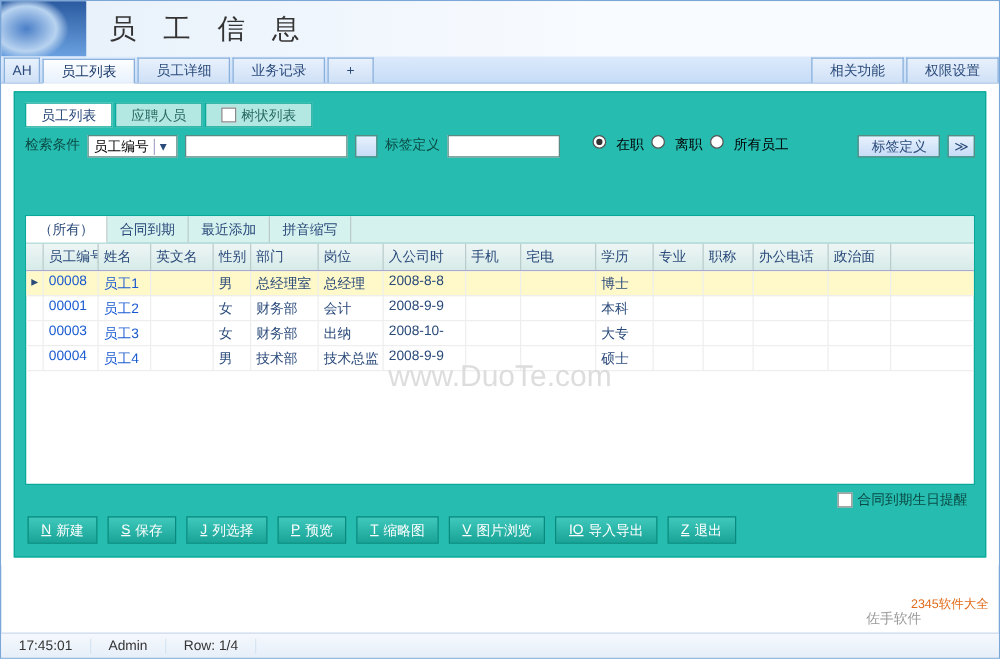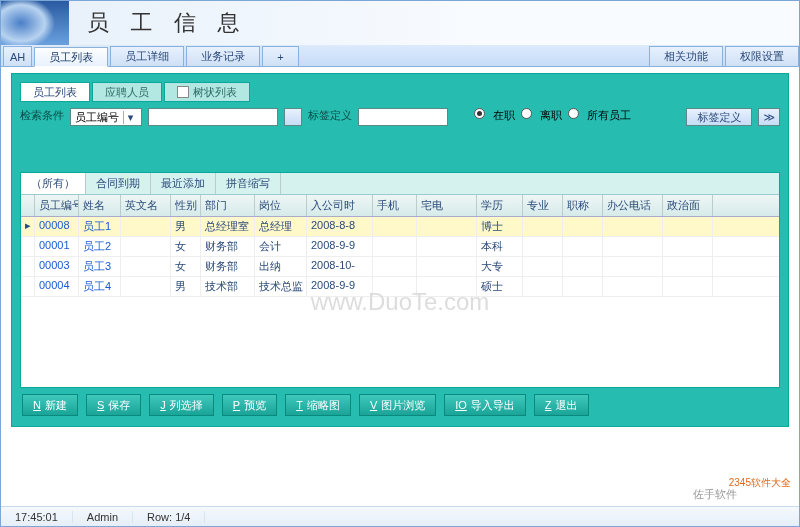--- a/index.html
+++ b/index.html
@@ -217,20 +217,24 @@
                 <div class="gc c10">硕士</div>
                 <div class="gc c11"></div>
                 <div class="gc c12"></div>
                 <div class="gc c13"></div>
                 <div class="gc c14"></div>
               </div>
             </div>
         </div>
       </div>
 
+      <div class="reminder-row">
+        <span class="chk"></span>
+        <span>合同到期生日提醒</span>
+      </div>
 
       <div class="toolbar" id="toolbar">
           <div class="tbtn"><span class="u">N</span> 新建</div>
           <div class="tbtn"><span class="u">S</span> 保存</div>
           <div class="tbtn"><span class="u">J</span> 列选择</div>
           <div class="tbtn"><span class="u">P</span> 预览</div>
           <div class="tbtn"><span class="u">T</span> 缩略图</div>
           <div class="tbtn"><span class="u">V</span> 图片浏览</div>
           <div class="tbtn"><span class="u">IO</span> 导入导出</div>
           <div class="tbtn"><span class="u">Z</span> 退出</div>

